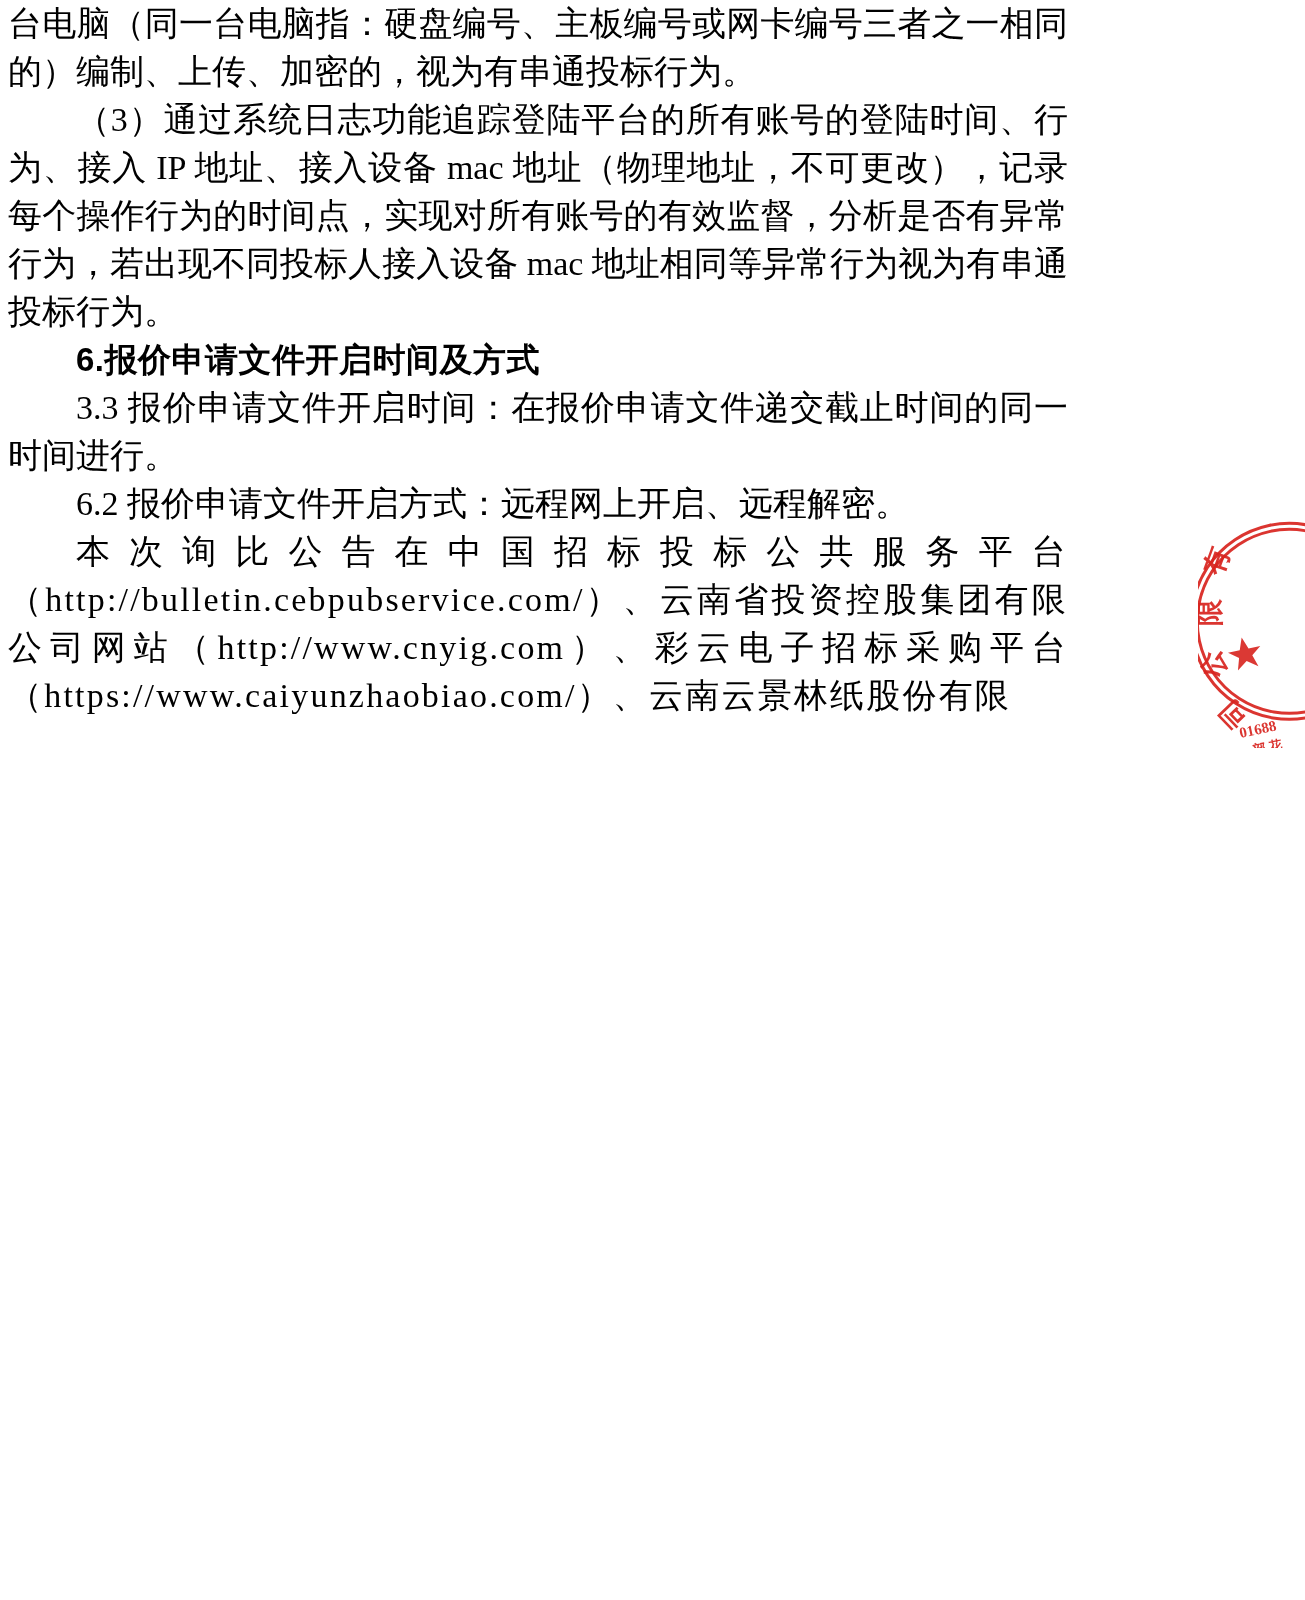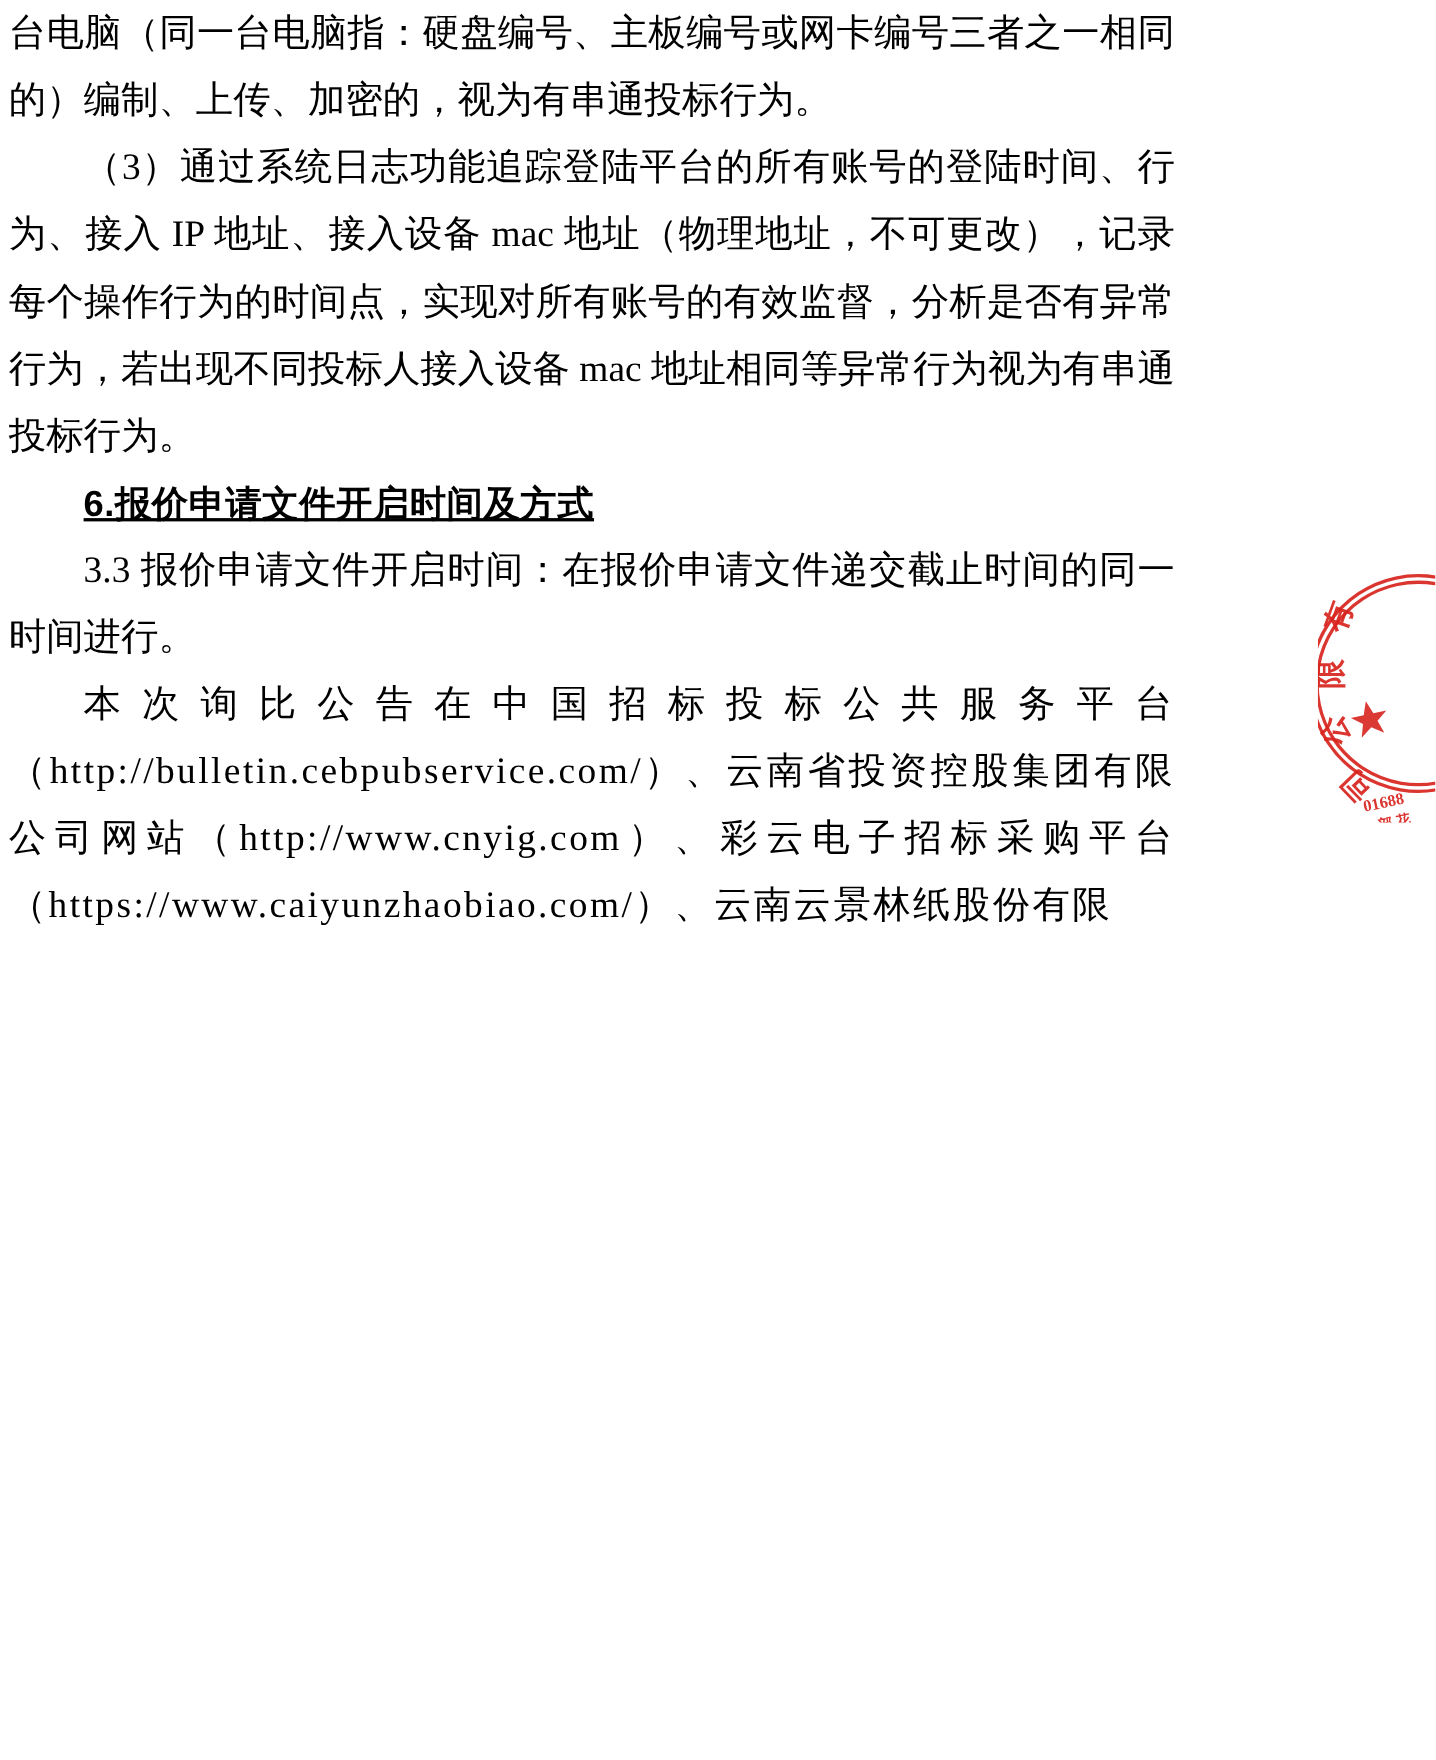--- a/index.html
+++ b/index.html
@@ -18,35 +18,34 @@
   }
   .content {
     position: absolute;
     left: 8px;
     top: 0px;
     width: 1060px;
   }
   p {
     margin: 0;
     font-size: 34px;
-    line-height: 61px;
+    line-height: 48px;
     text-align: justify;
     text-justify: inter-ideograph;
     letter-spacing: 0px;
   }
   p.indent {
     text-indent: 68px;
   }
   p.heading {
     font-family: "Liberation Sans", "DejaVu Sans", sans-serif;
     font-weight: bold;
     font-size: 33px;
     text-indent: 68px;
     letter-spacing: 0.5px;
-    text-decoration: underline;
   }
   p.loose {
     letter-spacing: 2.2px;
   }
   .stamp {
     position: absolute;
     left: 1198px;
     top: 508px;
     width: 120px;
     height: 240px;
@@ -60,20 +59,21 @@
 </head>
 <body>
 
 <div class="page">
 
   <div class="content">
     <p class="">台电脑（同一台电脑指：硬盘编号、主板编号或网卡编号三者之一相同的）编制、上传、加密的，视为有串通投标行为。</p>
     <p class="indent">（3）通过系统日志功能追踪登陆平台的所有账号的登陆时间、行为、接入 IP 地址、接入设备 mac 地址（物理地址，不可更改），记录每个操作行为的时间点，实现对所有账号的有效监督，分析是否有异常行为，若出现不同投标人接入设备 mac 地址相同等异常行为视为有串通投标行为。</p>
     <p class="heading">6.报价申请文件开启时间及方式</p>
     <p class="indent">3.3 报价申请文件开启时间：在报价申请文件递交截止时间的同一时间进行。</p>
+    <p class="indent">6.2 报价申请文件开启方式：远程网上开启、远程解密。</p>
     <p class="indent loose">本次询比公告在中国招标投标公共服务平台（http://bulletin.cebpubservice.com/）、云南省投资控股集团有限公司网站（http://www.cnyig.com）、彩云电子招标采购平台（https://www.caiyunzhaobiao.com/）、云南云景林纸股份有限</p>
   </div>
 
   <div class="stamp">
     <svg width="120" height="240" viewBox="0 0 120 240" xmlns="http://www.w3.org/2000/svg">
       <g transform="rotate(-12 60 120)" fill="none" stroke="#d8241f" stroke-width="3" opacity="0.92">
         <circle cx="92" cy="120" r="98"></circle>
         <circle cx="92" cy="120" r="92"></circle>
       </g>
       <g transform="rotate(-12 60 120)" fill="#d8241f" opacity="0.92" font-family="'Liberation Serif', serif" font-weight="bold">

